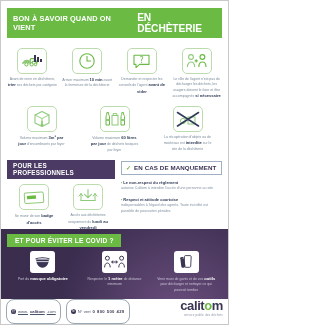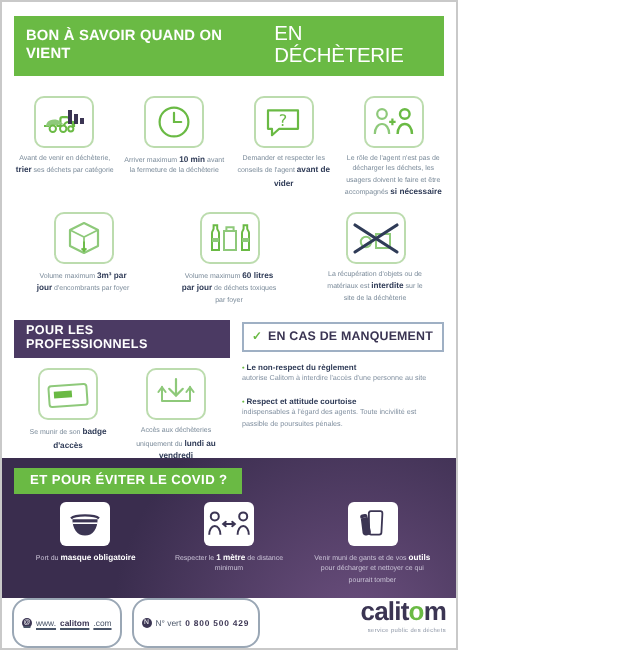--- a/index.html
+++ b/index.html
@@ -28,21 +28,21 @@
     letter-spacing: .2px;
   }
   .banner-lead {
     font-size: 7.4px;
     font-weight: bold;
     text-transform: uppercase;
     letter-spacing: .1px;
   }
   .banner-strong {
     font-size: 10.2px;
-    font-weight: normal;
+    font-weight: bold;
     text-transform: uppercase;
     letter-spacing: -.1px;
   }
 
   
   .row {
     display: flex;
     margin: 6px 4px 0 4px;
   }
   .cell {

